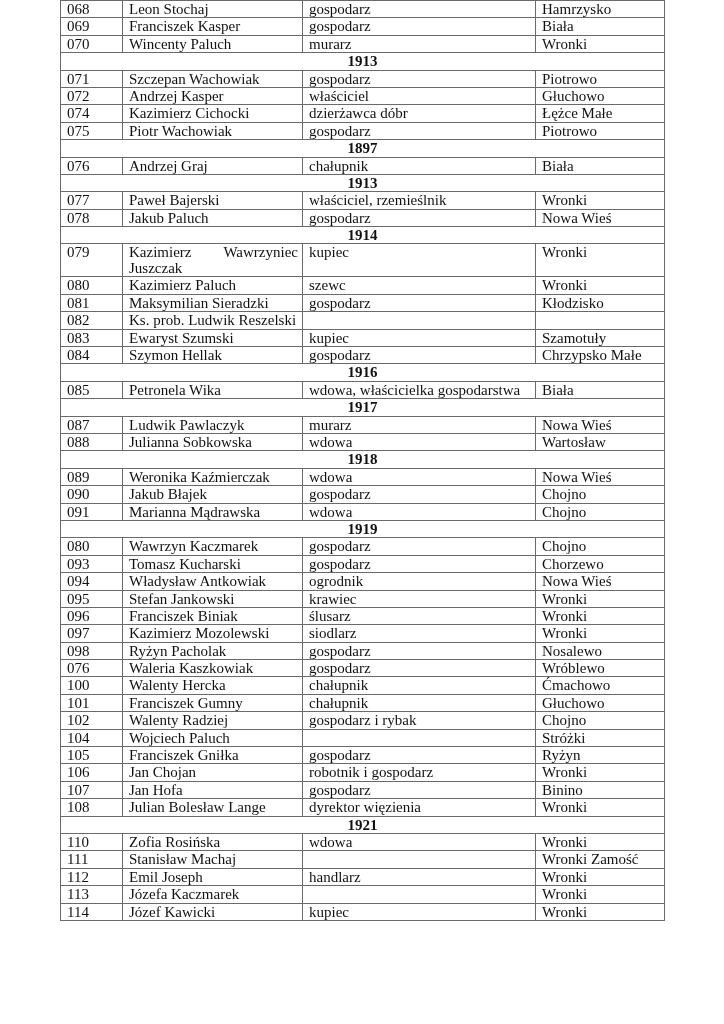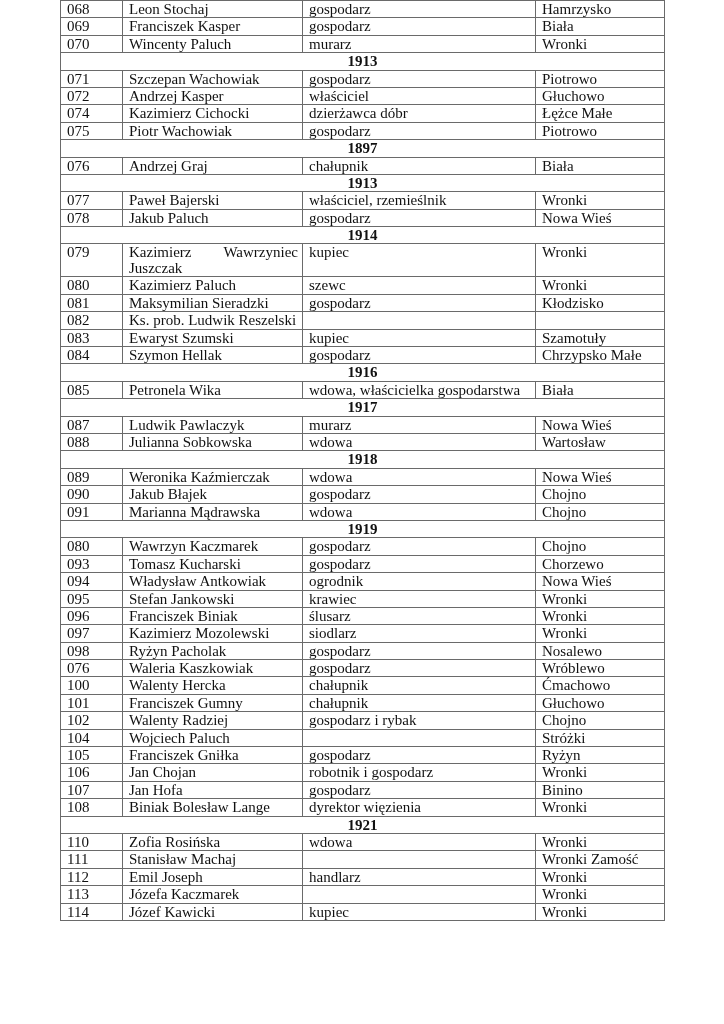--- a/index.html
+++ b/index.html
@@ -295,21 +295,21 @@
           <td>Wronki</td>
         </tr>
         <tr>
           <td>107</td>
           <td>Jan Hofa</td>
           <td>gospodarz</td>
           <td>Binino</td>
         </tr>
         <tr>
           <td>108</td>
-          <td>Biniak Bolesław Lange</td>
+          <td>Julian Bolesław Lange</td>
           <td>dyrektor więzienia</td>
           <td>Wronki</td>
         </tr>
         <tr class="year">
           <td colspan="4">1921</td>
         </tr>
         <tr>
           <td>110</td>
           <td>Zofia Rosińska</td>
           <td>wdowa</td>

